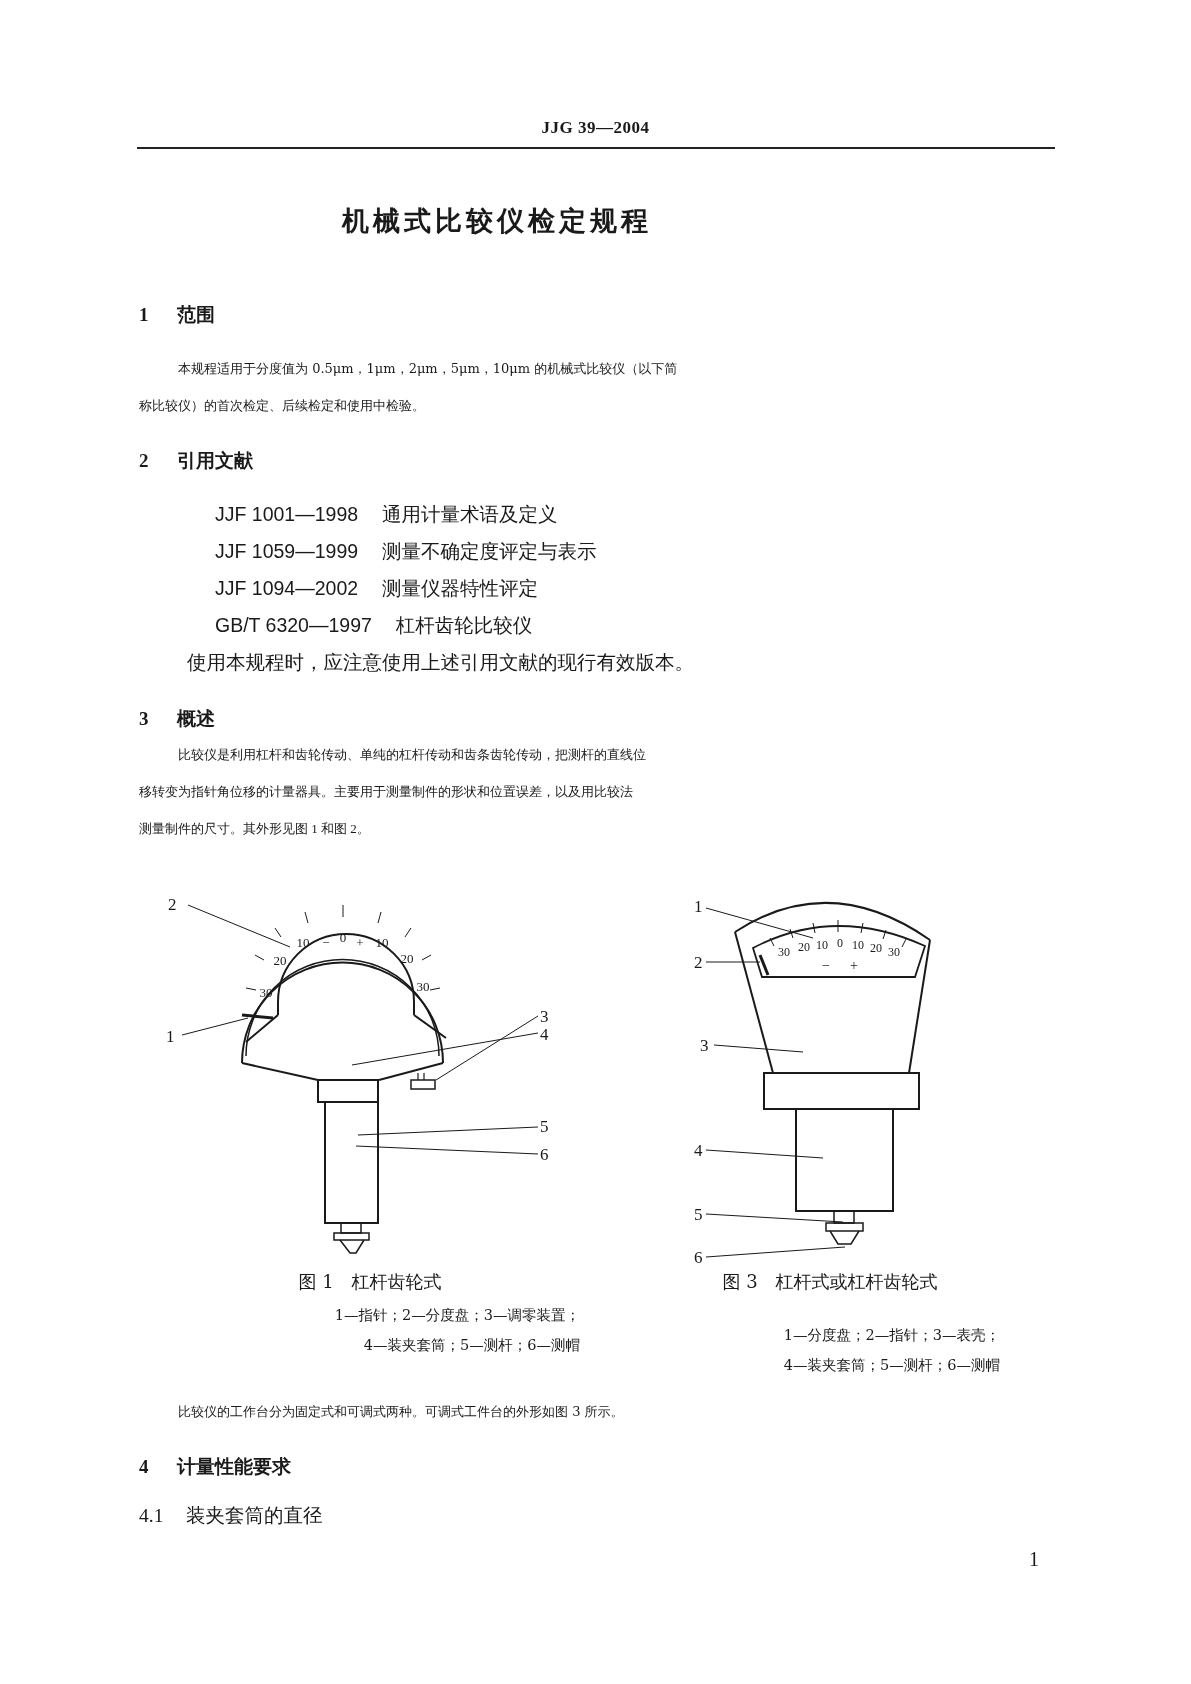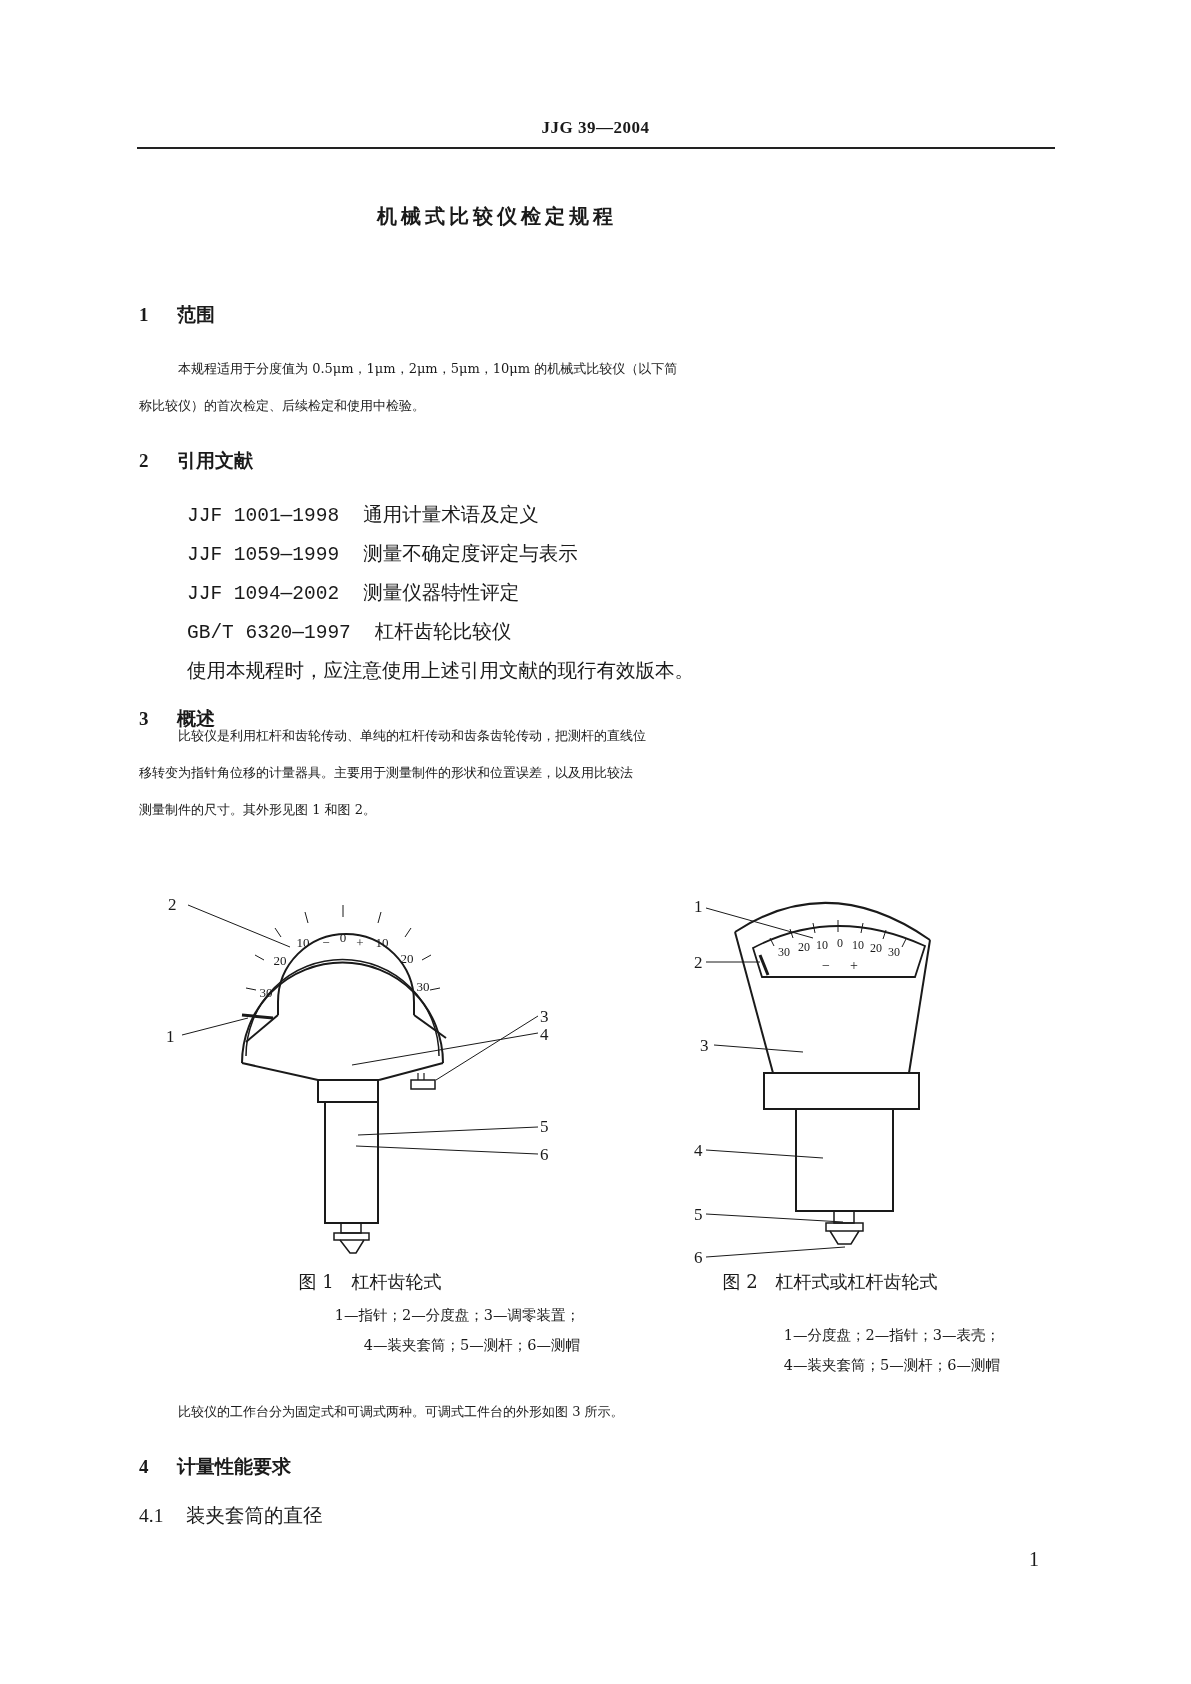--- a/index.html
+++ b/index.html
@@ -3,27 +3,27 @@
 <meta charset="utf-8">
 <style>
   html, body { margin: 0; padding: 0; background: #ffffff; }
   body { width: 1191px; height: 1684px; position: relative; overflow: hidden;
          font-family: "DejaVu Serif", "Liberation Serif", serif; color: #1a1a1a; }
   .abs { position: absolute; }
   .running-header { left: 0; width: 1191px; top: 118px; text-align: center;
          font-family: "Liberation Serif", serif; font-weight: bold; font-size: 17px; letter-spacing: 0.5px; }
   .header-rule { left: 137px; width: 918px; top: 147px; height: 0; border-top: 2px solid #222; }
   .doc-title { left: 0; width: 994px; top: 203px; text-align: center;
-         font-family: "DejaVu Sans", sans-serif; font-weight: bold; font-size: 20px; letter-spacing: 4px; }
+         font-family: "DejaVu Sans", sans-serif; font-weight: bold; font-size: 27px; letter-spacing: 4px; }
   .sec-head { left: 139px; font-family: "DejaVu Sans", sans-serif; font-weight: bold; font-size: 19px; }
   .sec-head .num { display: inline-block; width: 38px; font-family: "Liberation Serif", serif; }
   .para { left: 139px; width: 916px; font-size: 13px; line-height: 37px; text-align: justify; text-align-last: left; }
   .para .indent { display: inline-block; width: 39px; }
   .ref-list { left: 187px; font-size: 19.5px; line-height: 37px; }
-  .ref-item .code { display: inline-block; font-family: Liberation Mono, monospace; }
+  .ref-item .code { display: inline-block; font-family: Liberation Sans, sans-serif; margin-left: 28px; }
   .ref-item .gap { display: inline-block; width: 24px; }
   .sub-head { left: 139px; font-size: 19.5px; }
   .sub-head .num { display: inline-block; width: 47px; font-family: "Liberation Serif", serif; }
   .page-num { left: 1029px; top: 1548px; font-family: "Liberation Serif", serif; font-size: 20px; }
   .fig-caption { text-align: center; font-size: 18px; }
   .fig-legend { text-align: right; font-size: 14.5px; line-height: 30px; }
   svg text { font-family: "Liberation Serif", serif; }
 </style>
 </head>
 <body>
@@ -56,21 +56,21 @@
   </div>
   <div class="ref-item">
     <span class="code">GB/T 6320—1997</span><span class="gap"></span><span>杠杆齿轮比较仪</span>
   </div>
   <div>使用本规程时，应注意使用上述引用文献的现行有效版本。</div>
 </div>
 
 <div class="abs sec-head" style="top:706px;">
   <span class="num">3</span><span>概述</span>
 </div>
-<div class="abs para" style="top:717px;">
+<div class="abs para" style="top:736px;font-family:Liberation Serif, serif;">
   <div><span class="indent"></span><span>比较仪是利用杠杆和齿轮传动、单纯的杠杆传动和齿条齿轮传动，把测杆的直线位</span></div>
   <div>移转变为指针角位移的计量器具。主要用于测量制件的形状和位置误差，以及用比较法</div>
   <div>测量制件的尺寸。其外形见图 1 和图 2。</div>
 </div>
 
 <div class="abs" style="left:160px; top:880px; width:420px; height:400px;">
   <svg width="420" height="400" viewBox="0 0 420 400">
     <g stroke="#1a1a1a" fill="none" stroke-width="2">
 
       <path d="M 82 183 A 100 100 0 1 1 283 183"></path>
@@ -202,21 +202,21 @@
     <g font-size="17" fill="#1a1a1a">
       <text x="14" y="32">1</text>
       <text x="14" y="88">2</text>
       <text x="20" y="171">3</text>
       <text x="14" y="276">4</text>
       <text x="14" y="340">5</text>
       <text x="14" y="383">6</text>
     </g>
   </svg>
 </div>
-<div class="abs fig-caption" style="left:660px; width:340px; top:1270px;">图 2　杠杆式或杠杆齿轮式</div>
+<div class="abs fig-caption" style="left:660px; width:340px; top:1270px;">图 3　杠杆式或杠杆齿轮式</div>
 <div class="abs fig-legend" style="left:660px; width:340px; top:1320px;">
   <div>1—分度盘；2—指针；3—表壳；</div>
   <div>4—装夹套筒；5—测杆；6—测帽</div>
 </div>
 
 <div class="abs para" style="top:1393px;">
   <div><span class="indent"></span><span>比较仪的工作台分为固定式和可调式两种。可调式工件台的外形如图 3 所示。</span></div>
 </div>
 
 <div class="abs sec-head" style="top:1454px;">

